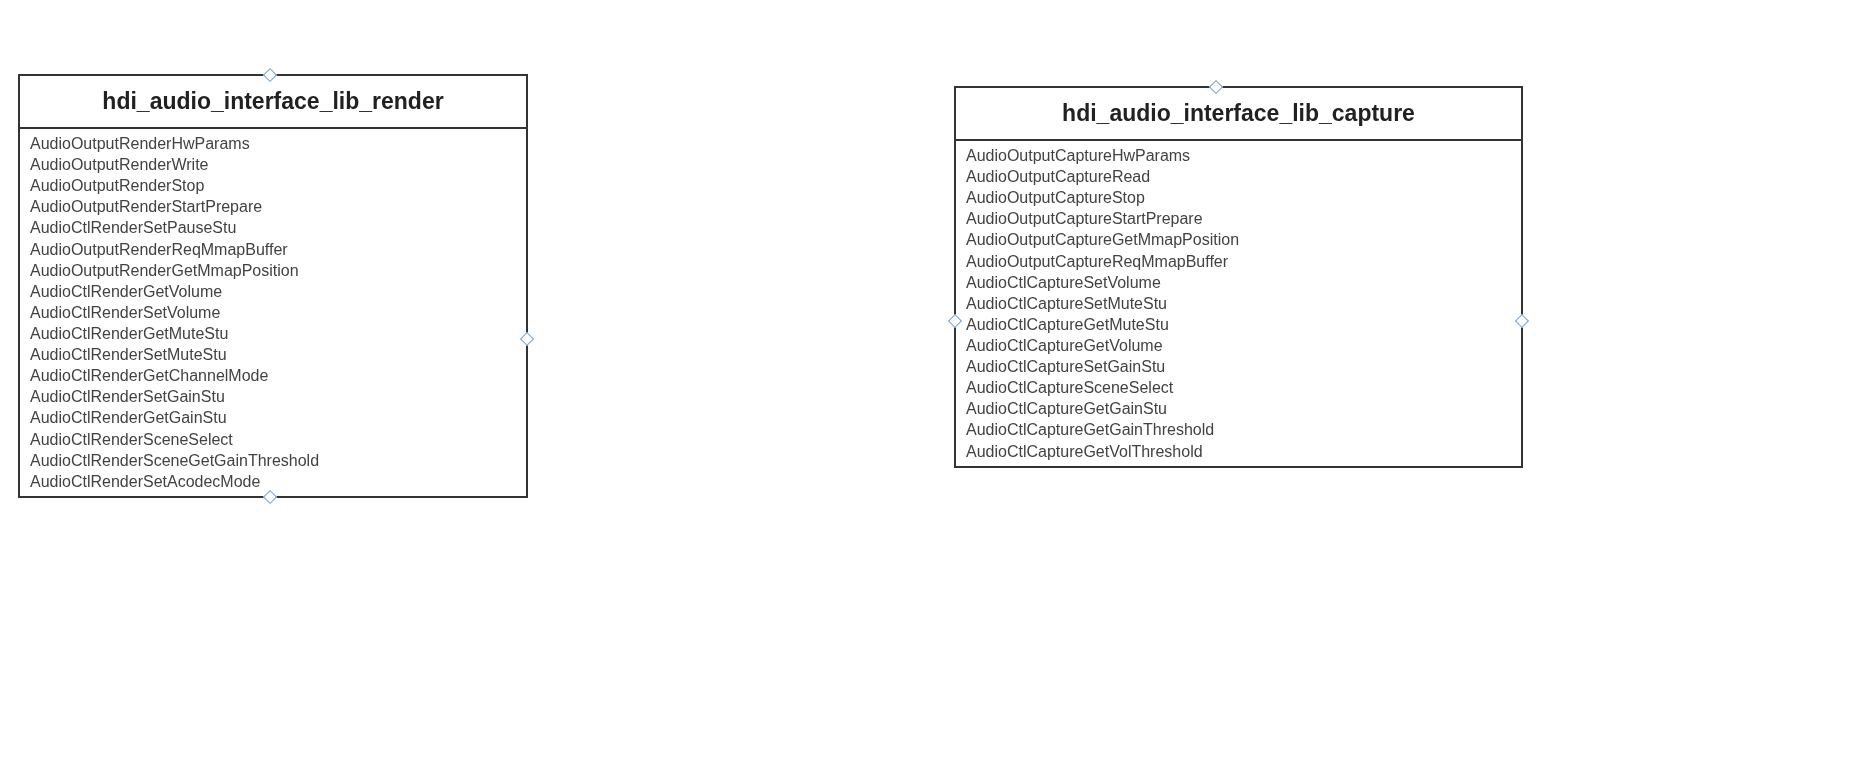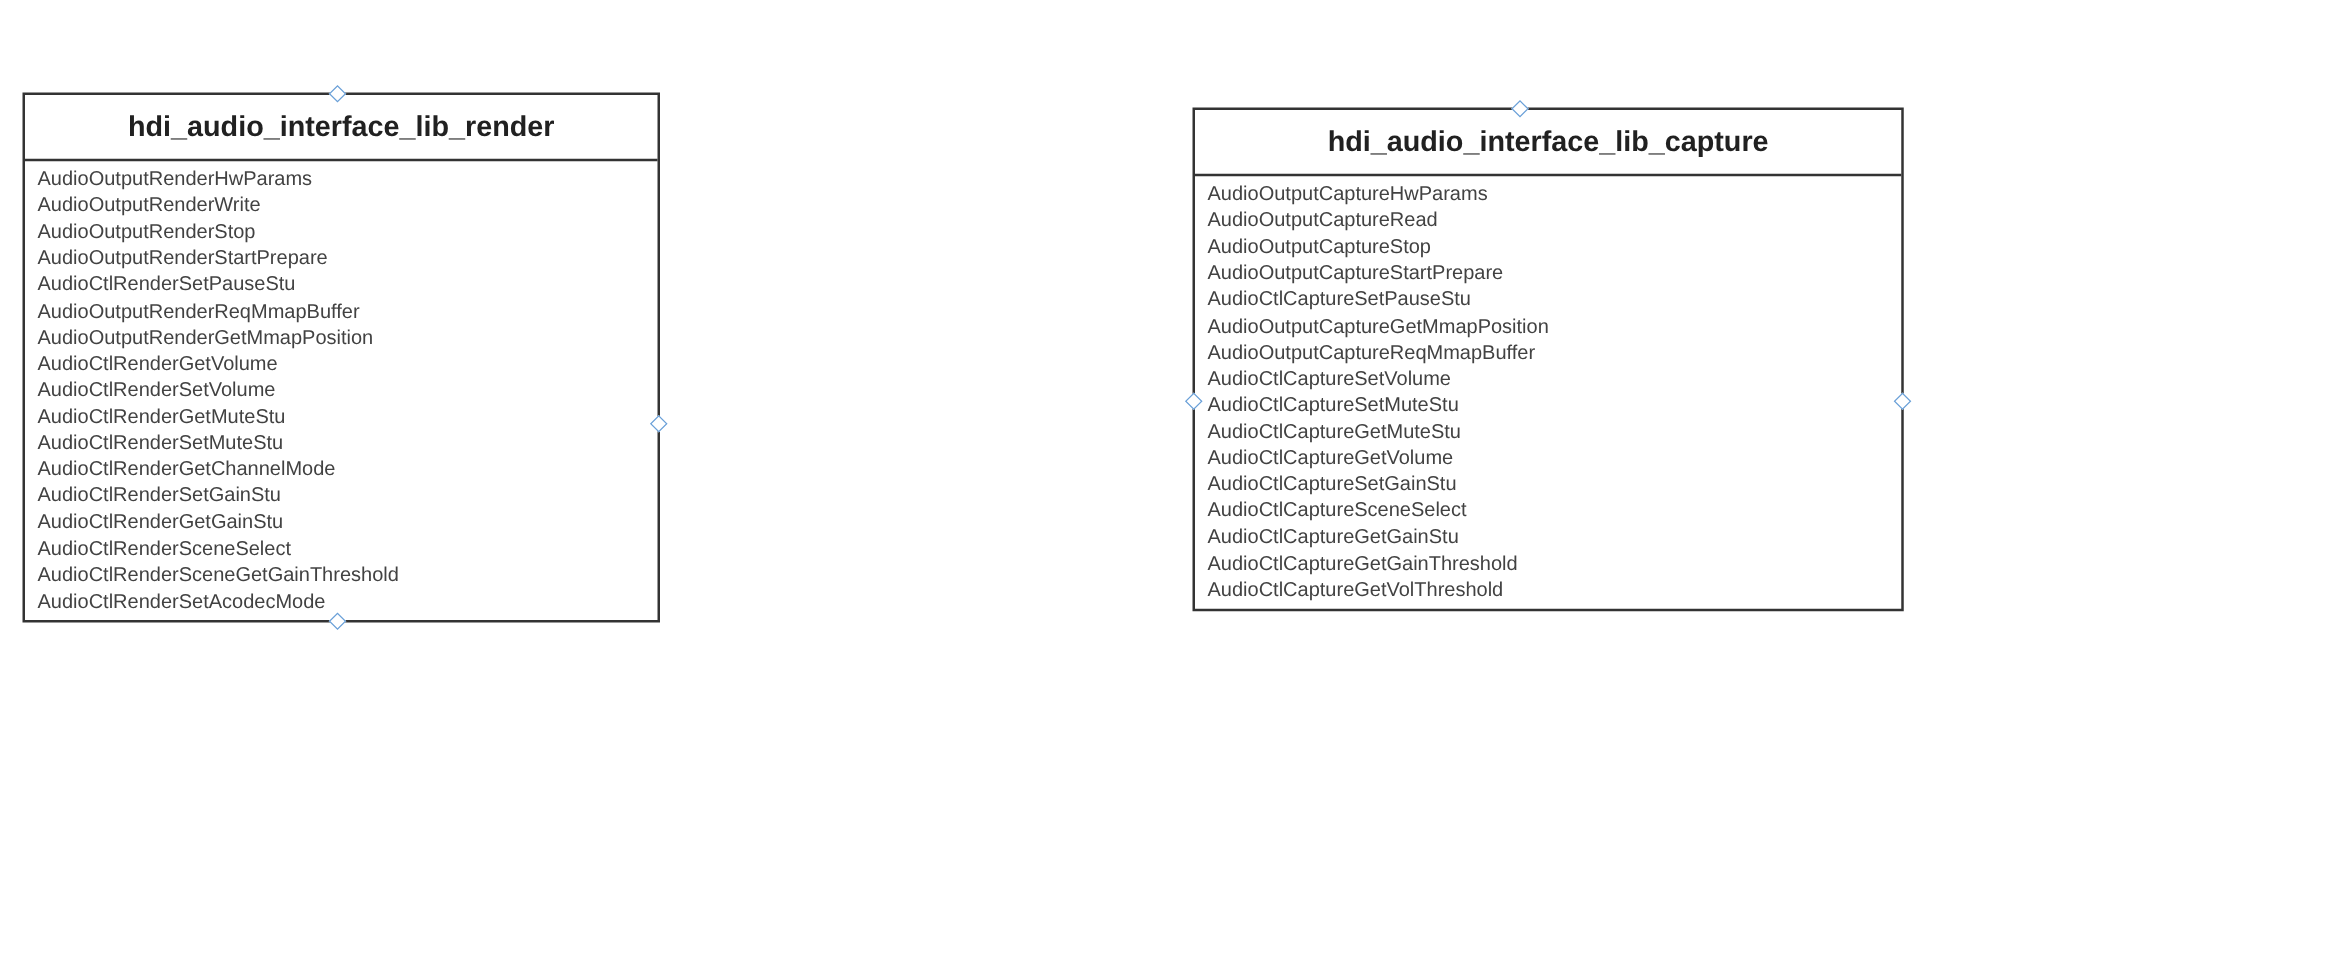--- a/index.html
+++ b/index.html
@@ -103,21 +103,20 @@
   <div class="class-box class-box-capture">
     <div class="connector" style="left:255px; top:-6px;"></div>
     <div class="connector" style="right:-6px; top:228px;"></div>
     <div class="connector" style="left:-6px; top:228px;"></div>
     <div class="class-header">hdi_audio_interface_lib_capture</div>
     <div class="class-body">
       <div class="class-item">AudioOutputCaptureHwParams</div>
       <div class="class-item">AudioOutputCaptureRead</div>
       <div class="class-item">AudioOutputCaptureStop</div>
       <div class="class-item">AudioOutputCaptureStartPrepare</div>
-      <div class="class-item">AudioCtlCaptureSetPauseStu</div>
       <div class="class-item">AudioOutputCaptureGetMmapPosition</div>
       <div class="class-item">AudioOutputCaptureReqMmapBuffer</div>
       <div class="class-item">AudioCtlCaptureSetVolume</div>
       <div class="class-item">AudioCtlCaptureSetMuteStu</div>
       <div class="class-item">AudioCtlCaptureGetMuteStu</div>
       <div class="class-item">AudioCtlCaptureGetVolume</div>
       <div class="class-item">AudioCtlCaptureSetGainStu</div>
       <div class="class-item">AudioCtlCaptureSceneSelect</div>
       <div class="class-item">AudioCtlCaptureGetGainStu</div>
       <div class="class-item">AudioCtlCaptureGetGainThreshold</div>

